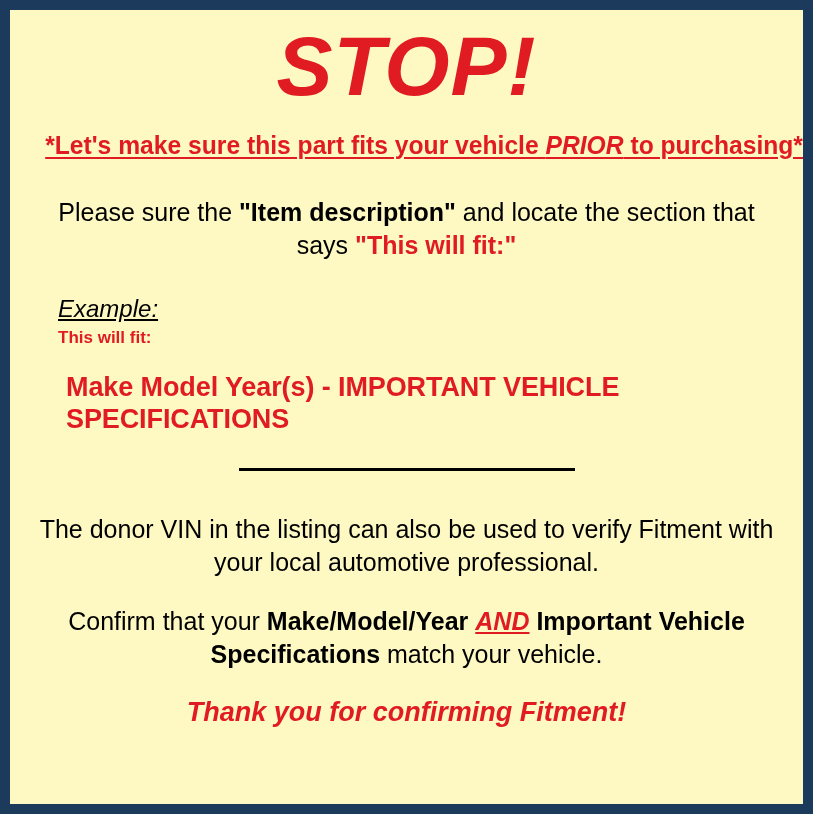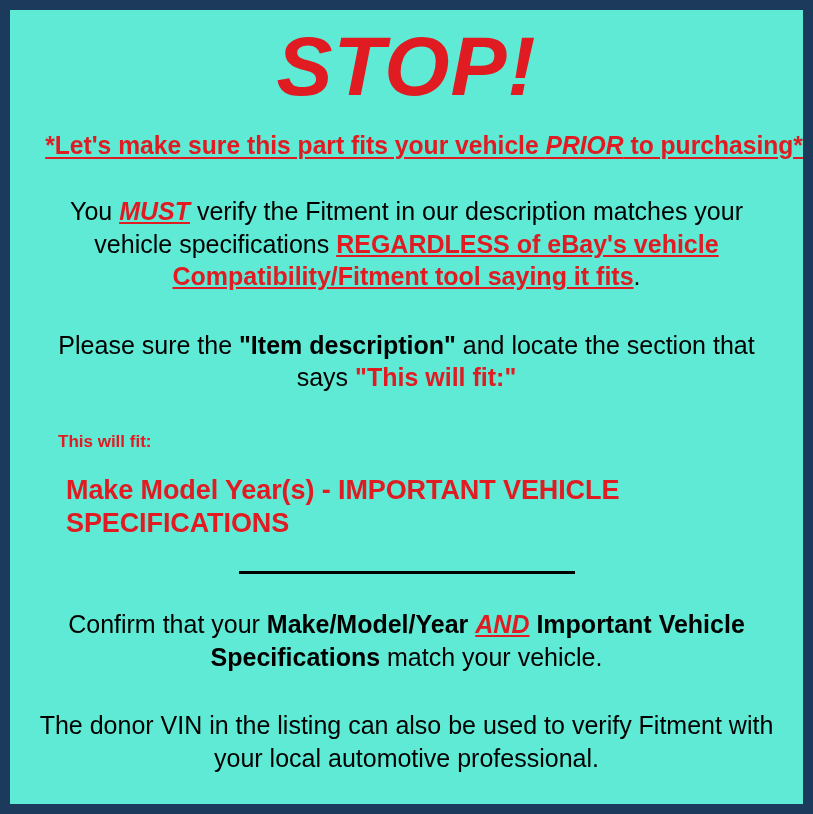--- a/index.html
+++ b/index.html
@@ -10,21 +10,21 @@
   }
   body {
     font-family: "Liberation Sans", "DejaVu Sans", sans-serif;
   }
 
   .notice-card {
     position: relative;
     width: 813px;
     height: 814px;
     box-sizing: border-box;
-    background: #5eead4;
+    background: #fef9c3;
     border: 10px solid #1b3a5c;
     overflow: hidden;
   }
 
   .notice-inner {
     position: relative;
     width: 100%;
     height: 100%;
     box-sizing: border-box;
     padding: 0 8px;
@@ -148,39 +148,39 @@
 
 <div class="notice-card">
   <div class="notice-inner">
 
     <h1 class="stop-headline">STOP!</h1>
 
     <p class="subtitle">
       <span>*Let's make sure this part fits your vehicle </span><span class="i">PRIOR</span><span> to purchasing*</span>
     </p>
 
-    <p class="para para-must">
-      <span>You </span><span class="red b i u">MUST</span><span> verify the Fitment in our description matches your vehicle specifications </span><span class="red b u">REGARDLESS of eBay's vehicle Compatibility/Fitment tool saying it fits</span><span class="black">.</span>
-    </p>
 
     <p class="para para-view">
       <span>Please sure the </span><span class="b">"Item description"</span><span> and locate the section that says </span><span class="red b">"This will fit:"</span>
     </p>
 
     <div class="example-block">
+      <p style="margin:0;">
+        <span class="example-label">Example:</span>
+      </p>
       <p class="example-fit">This will fit:</p>
       <p class="example-spec">Make Model Year(s) - IMPORTANT VEHICLE SPECIFICATIONS</p>
     </div>
 
     <div class="divider-wrap">
       <span class="divider"></span>
     </div>
 
+    <p class="para para-vin">The donor VIN in the listing can also be used to verify Fitment with your local automotive professional.</p>
+
     <p class="para para-confirm">
       <span>Confirm that your </span><span class="b">Make/Model/Year</span><span> </span><span class="red b i u">AND</span><span> </span><span class="b">Important Vehicle Specifications</span><span> match your vehicle.</span>
     </p>
-
-    <p class="para para-vin">The donor VIN in the listing can also be used to verify Fitment with your local automotive professional.</p>
 
     <p class="thanks">Thank you for confirming Fitment!</p>
 
   </div>
 </div>
 
 </body></html>

